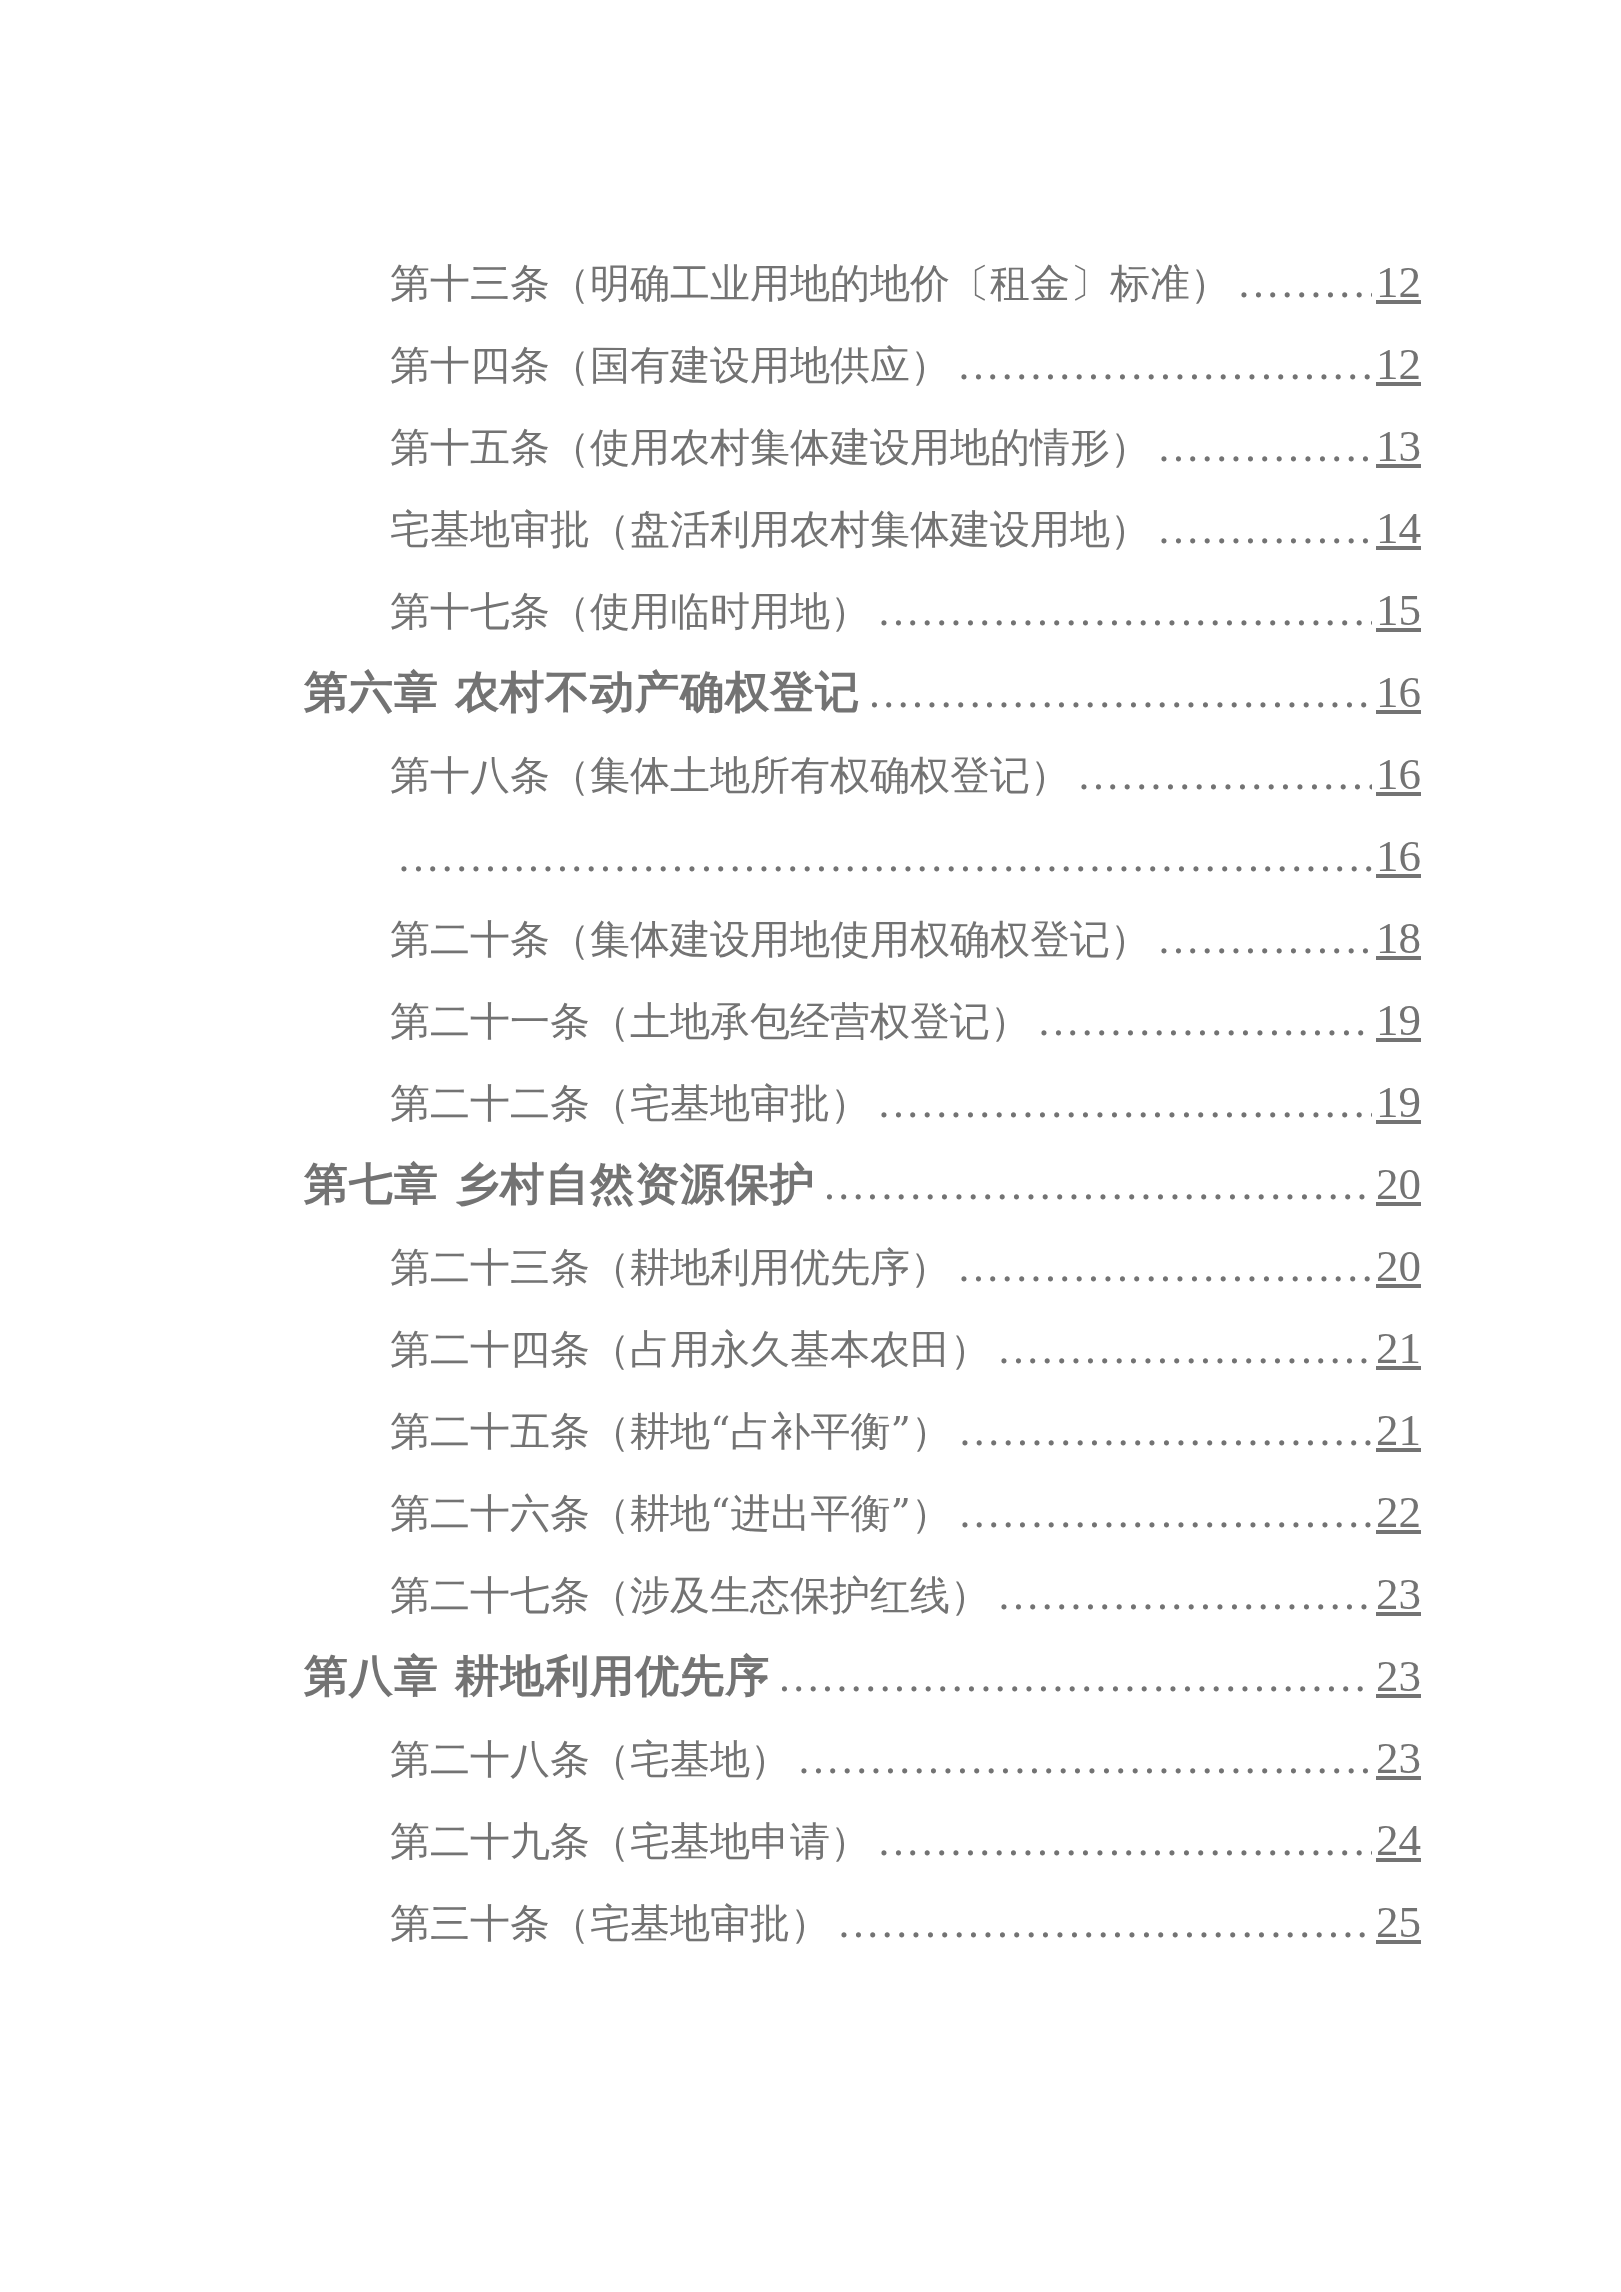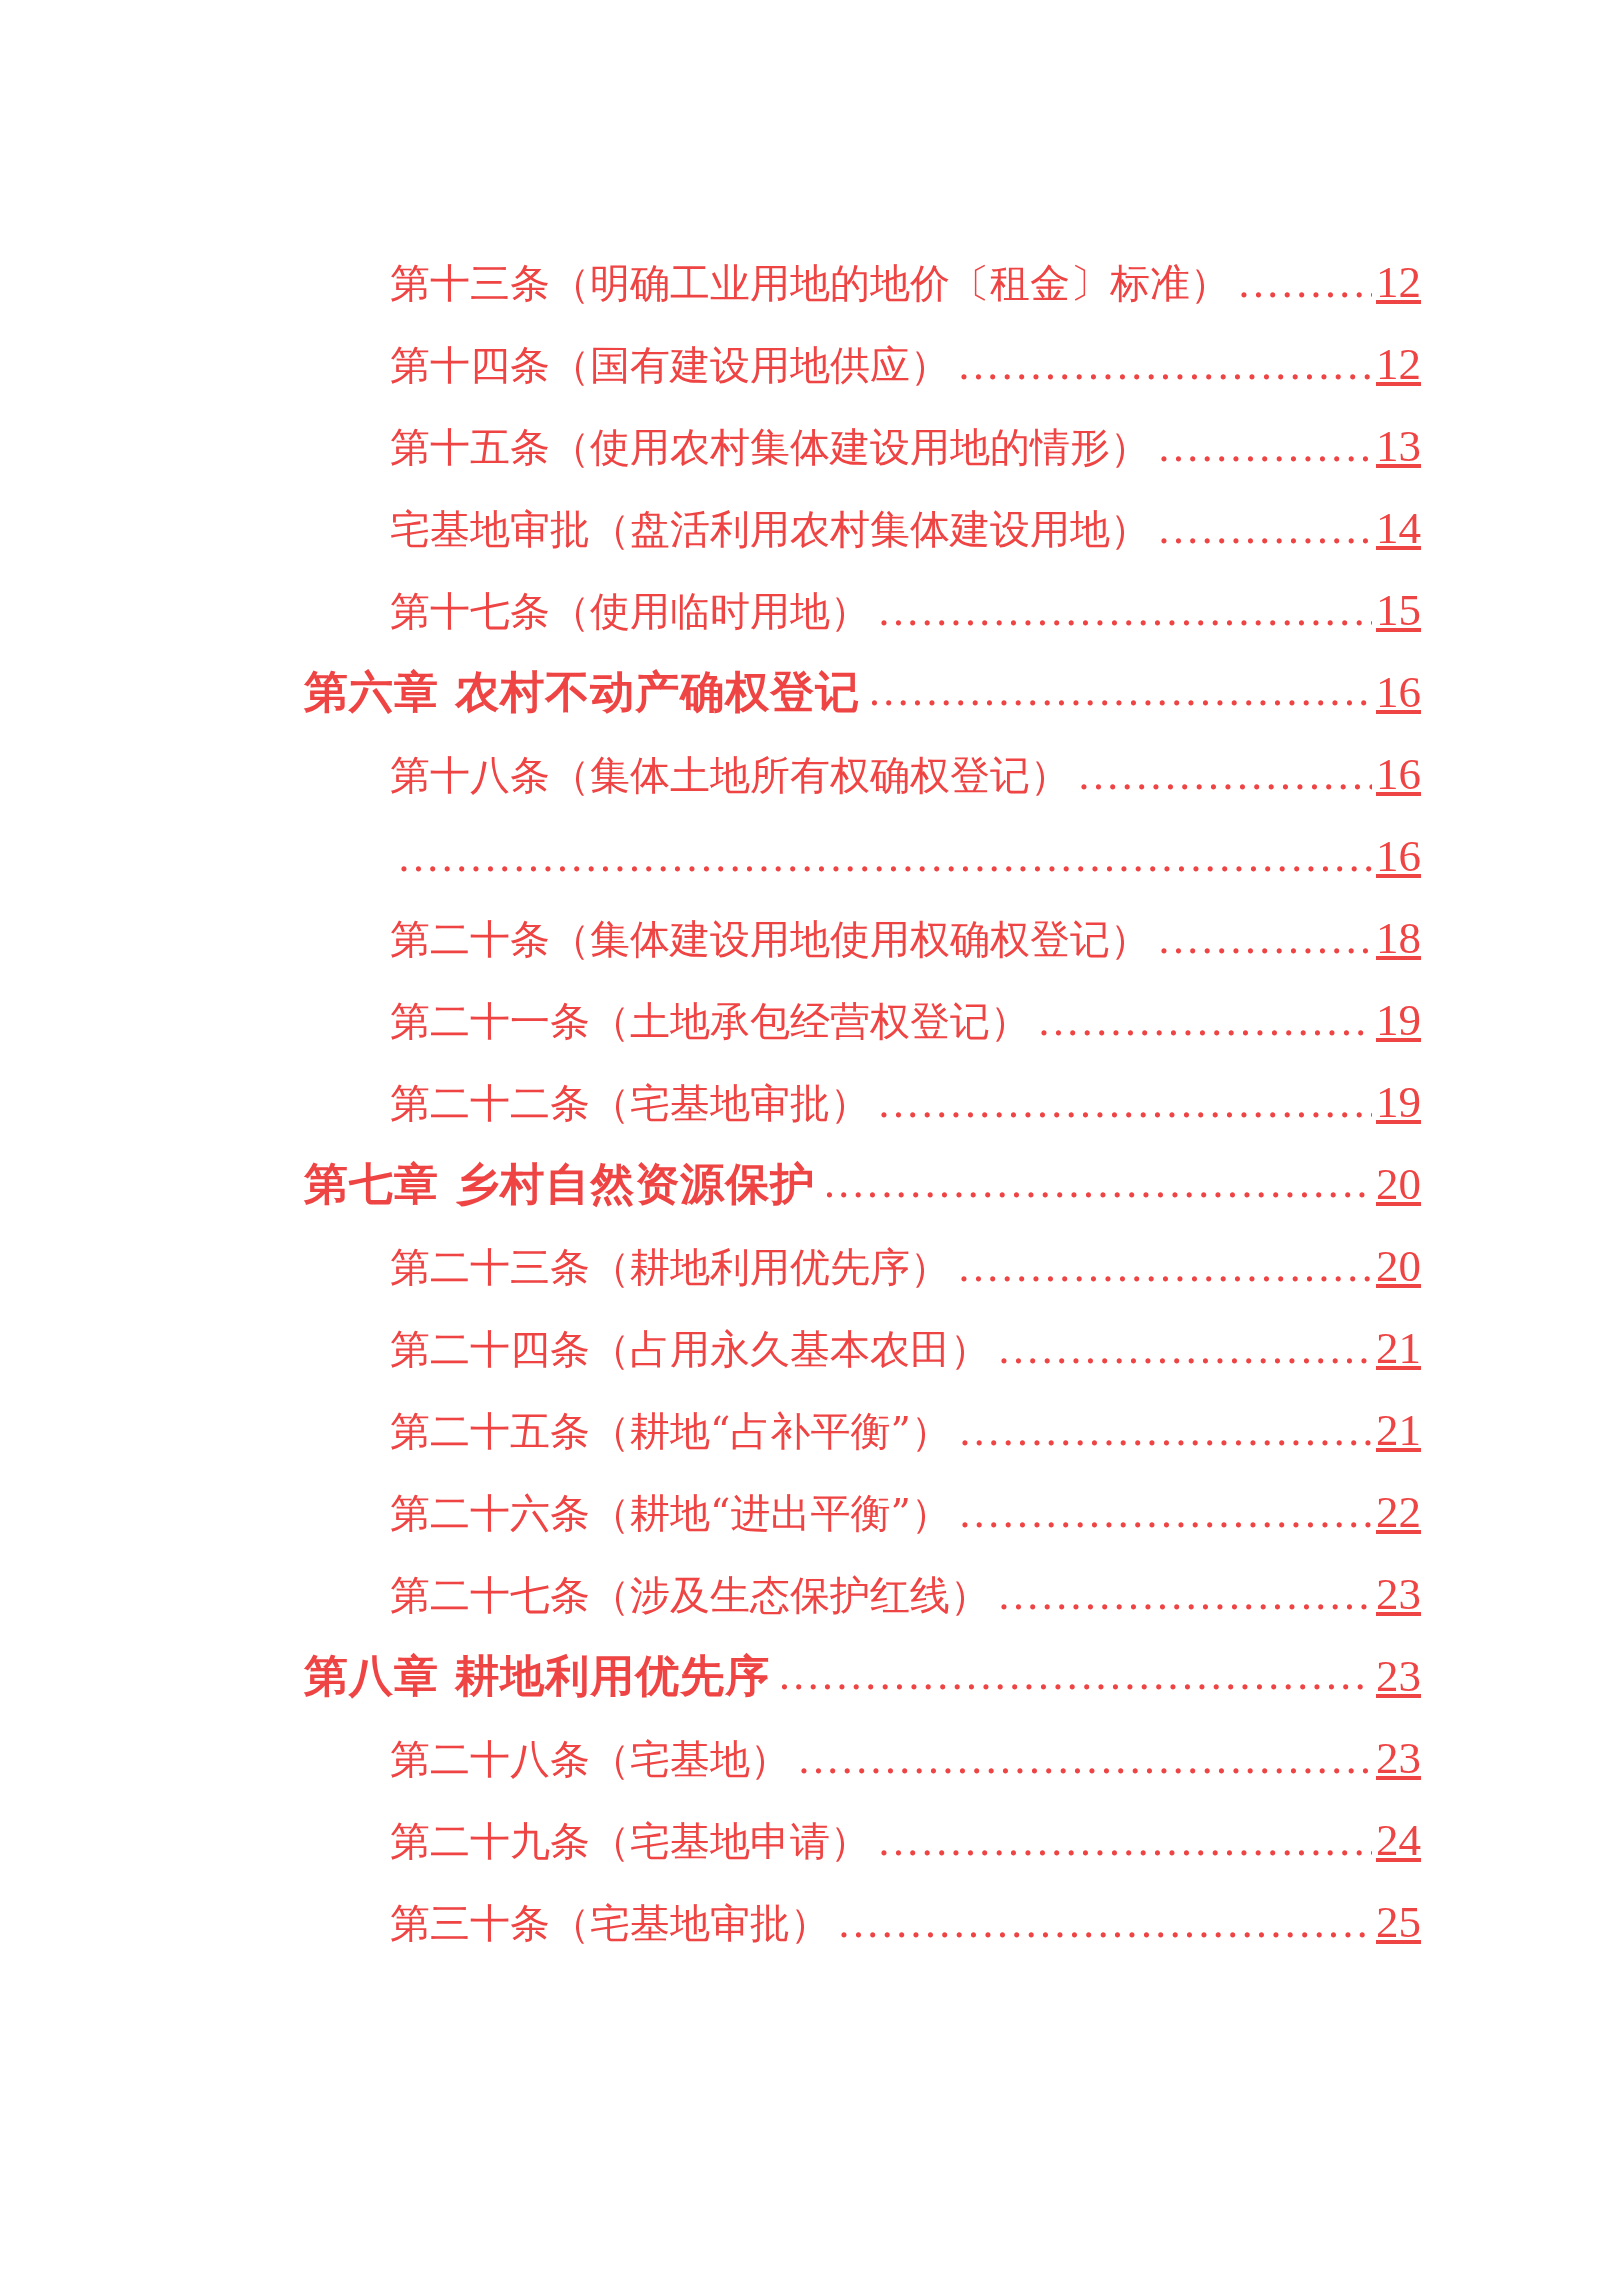--- a/index.html
+++ b/index.html
@@ -5,21 +5,21 @@
   html, body {
     margin: 0;
     padding: 0;
     background: #ffffff;
   }
   .doc-page {
     position: relative;
     width: 1621px;
     height: 2293px;
     background: #ffffff;
-    color: #ef4444;
+    color: #737373;
     overflow: hidden;
   }
   .toc {
     position: absolute;
     left: 304px;
     top: 241px;
     width: 1117px;
   }
   .toc-row {
     display: flex;
@@ -31,21 +31,20 @@
     white-space: nowrap;
   }
   .toc-row.article {
     padding-left: 86px;
   }
   .toc-row.chapter {
     font-family: "DejaVu Sans", "Liberation Sans", sans-serif;
     font-weight: 700;
     font-size: 44px;
     letter-spacing: 1px;
-    align-items: center;
   }
   .toc-text {
     flex: 0 0 auto;
   }
   .leader {
     flex: 1 1 auto;
     overflow: hidden;
     white-space: nowrap;
     margin: 0 3.9px 0 7.8px;
     font-family: "DejaVu Serif", "Liberation Serif", serif;

